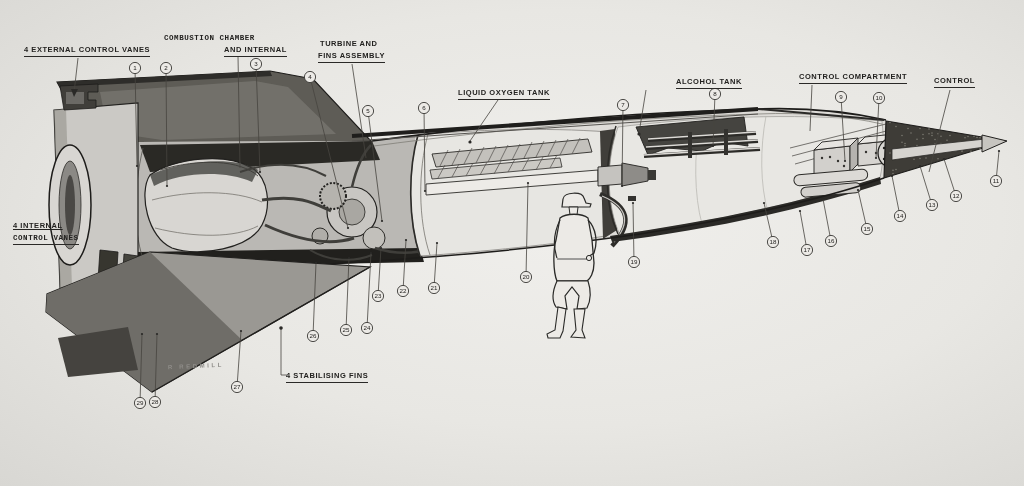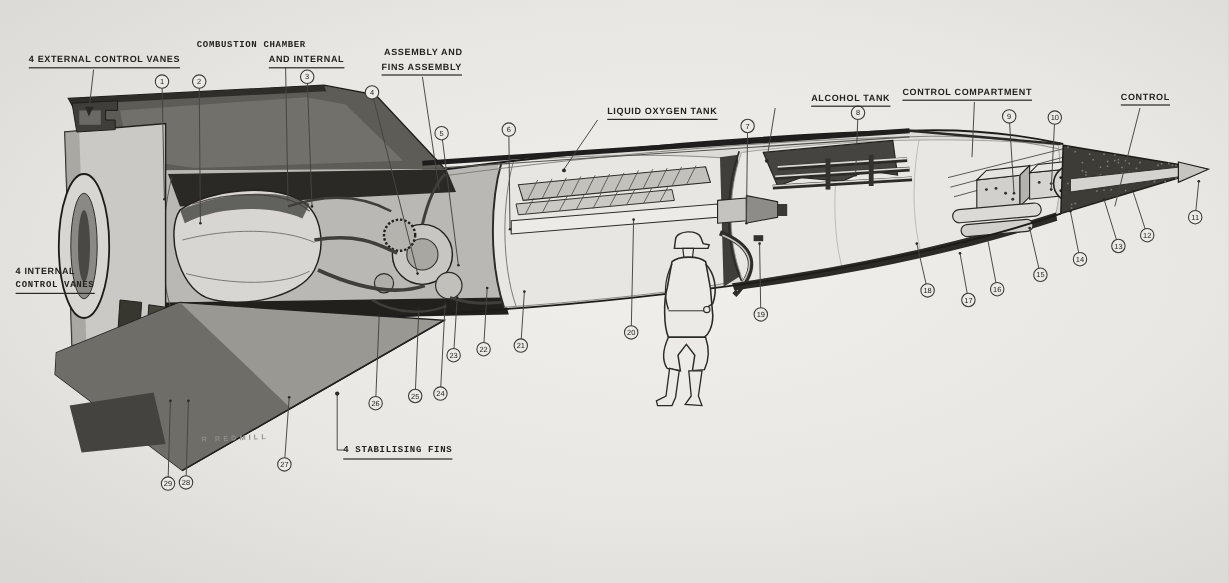--- a/index.html
+++ b/index.html
@@ -495,24 +495,24 @@
           <circle cx="142" cy="334" r="1.1" fill="#2a2927"></circle>
           <circle cx="140" cy="403" r="5.6" class="callout-circle"></circle>
           <text x="140" y="405.2" class="callout-num">29</text>
         </g>
       </g>
 </svg>
 
 <div class="lbl ul" style="left:24px;top:45px;">4 EXTERNAL CONTROL VANES</div>
 <div class="lbl" style="left:164px;top:33px;font-family:Liberation Mono, monospace;">COMBUSTION CHAMBER</div>
 <div class="lbl ul" style="left:224px;top:45px;">AND INTERNAL</div>
-<div class="lbl" style="left:320px;top:39px;">ASSEMBLY AND</div>
+<div class="lbl" style="left:320px;top:39px;">TURBINE AND</div>
 <div class="lbl ul" style="left:318px;top:51px;">FINS ASSEMBLY</div>
-<div class="lbl ul" style="left:458px;top:88px;margin-left:48px;">LIQUID OXYGEN TANK</div>
+<div class="lbl ul" style="left:458px;top:88px;">LIQUID OXYGEN TANK</div>
 <div class="lbl ul" style="left:644px;top:77px;margin-left:32px;">ALCOHOL TANK</div>
-<div class="lbl ul" style="left:752px;top:72px;">CONTROL COMPARTMENT</div>
+<div class="lbl ul" style="left:799px;top:72px;">CONTROL COMPARTMENT</div>
 <div class="lbl ul" style="left:934px;top:76px;">CONTROL</div>
-<div class="lbl" style="left:13px;top:221px;">4 INTERNAL</div>
+<div class="lbl" style="left:13px;top:221px;text-decoration:underline;">4 INTERNAL</div>
 <div class="lbl ul" style="left:13px;top:233px;font-family:Liberation Mono, monospace;">CONTROL VANES</div>
-<div class="lbl ul" style="left:286px;top:371px;font-family:Liberation Mono, monospace;">4 STABILISING FINS</div>
+<div class="lbl ul" style="left:286px;top:371px;">4 STABILISING FINS</div>
 <div class="sig" style="left:168px;top:363px;">R REDMILL</div>
 
 </div>
 
 </body></html>

